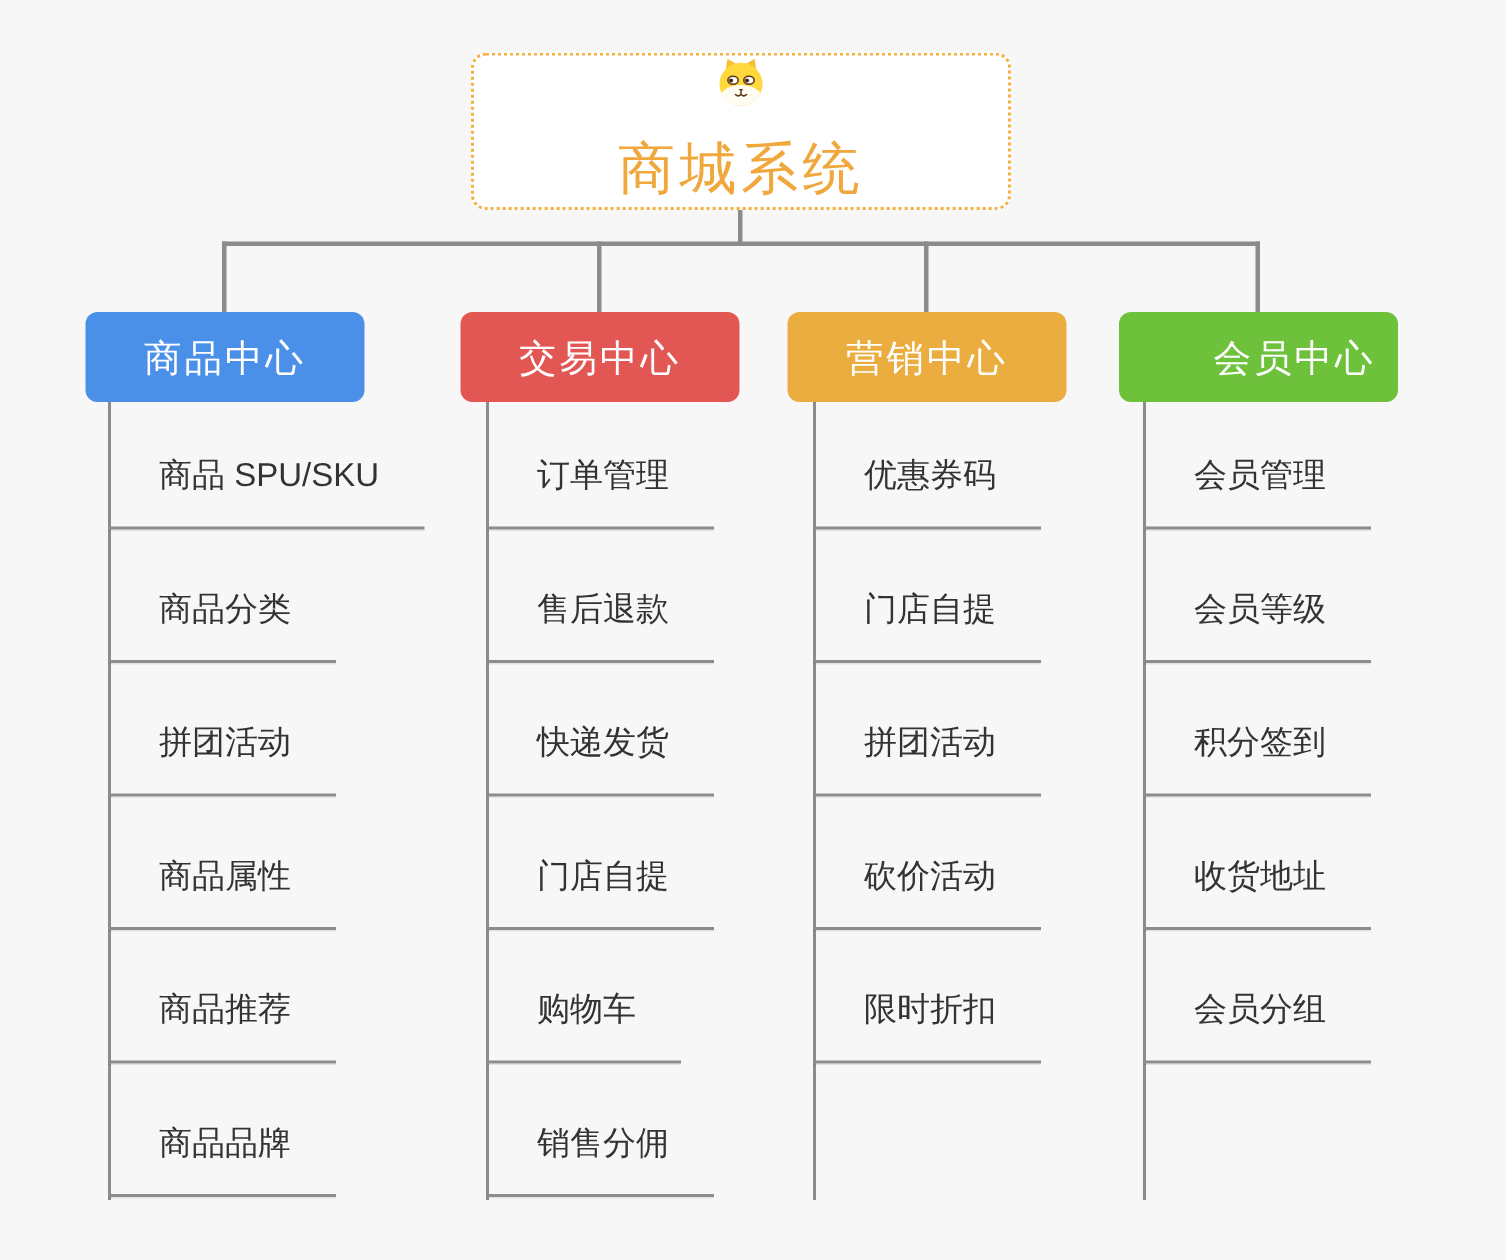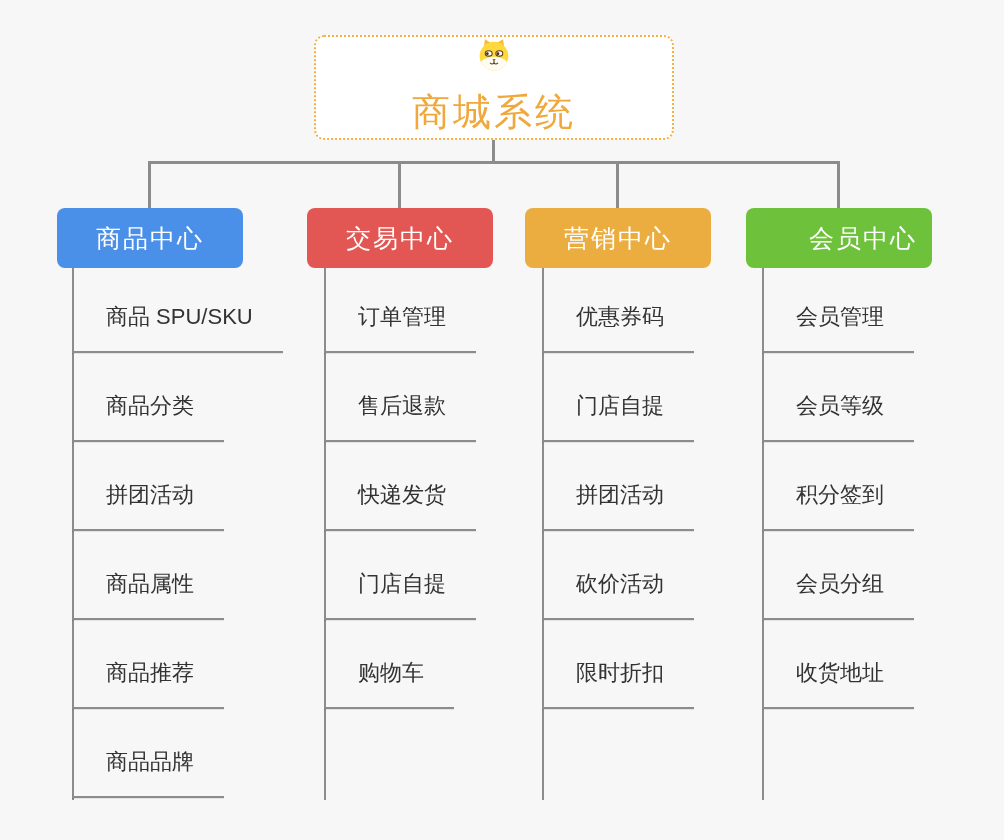--- a/index.html
+++ b/index.html
@@ -128,20 +128,23 @@
       </div>
     <div class="item">
         <span class="item-label">快递发货</span>
       </div>
     <div class="item">
         <span class="item-label">门店自提</span>
       </div>
     <div class="item">
         <span class="item-label">购物车</span>
       </div>
+    <div class="item">
+        <span class="item-label">销售分佣</span>
+      </div>
   </div>
 
   <div class="col c2">
     <div class="item">
         <span class="item-label">优惠券码</span>
       </div>
     <div class="item">
         <span class="item-label">门店自提</span>
       </div>
     <div class="item">
@@ -159,20 +162,20 @@
     <div class="item">
         <span class="item-label">会员管理</span>
       </div>
     <div class="item">
         <span class="item-label">会员等级</span>
       </div>
     <div class="item">
         <span class="item-label">积分签到</span>
       </div>
     <div class="item">
-        <span class="item-label">会员分组</span>
+        <span class="item-label">收货地址</span>
       </div>
     <div class="item">
-        <span class="item-label">收货地址</span>
+        <span class="item-label">会员分组</span>
       </div>
   </div>
 
 </div>
 
 </body></html>

